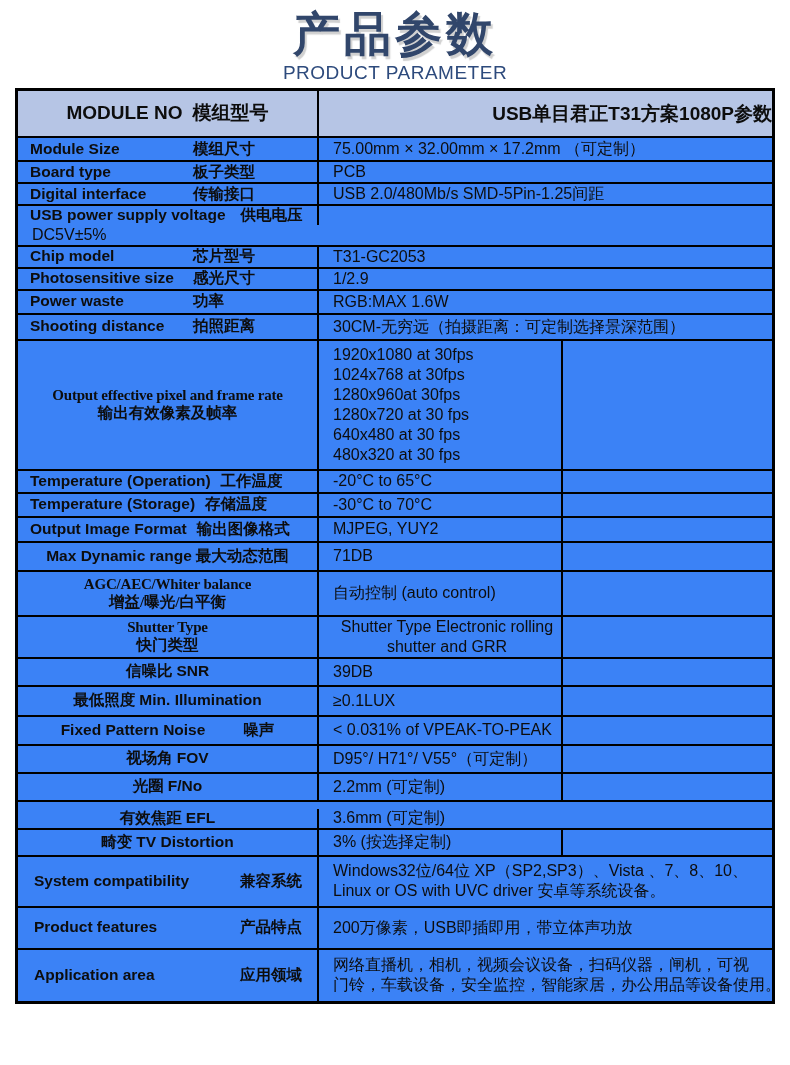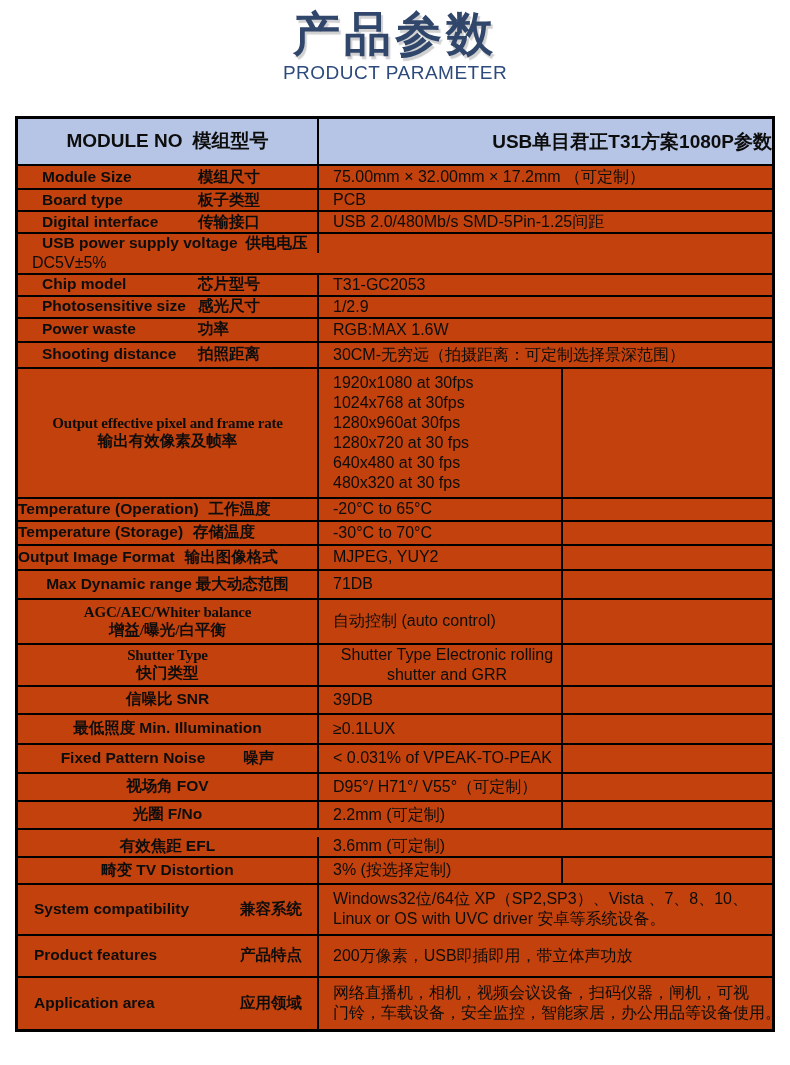--- a/index.html
+++ b/index.html
@@ -1,36 +1,36 @@
 <!DOCTYPE html>
 <html style="--title-color: #31466b; --subtitle-color: #2d4a7c; --header-bg: #b6c5e5; --border-color: #000000;"><head>
 <meta charset="utf-8">
 <style>
   * { margin: 0; padding: 0; box-sizing: border-box; }
   html, body { width: 790px; background: #ffffff; font-family: "Liberation Sans", "DejaVu Sans", sans-serif; }
   body { height: 1065px; overflow: hidden; color: #0d0d0d; }
 
   
-  .title-block { text-align: center; padding-top: 6px; height: 116px; }
+  .title-block { text-align: center; padding-top: 6px; height: 76px; }
   .title-zh {
     font-size: 47px; font-weight: bold; letter-spacing: 4px;
     color: var(--title-color, #31466b);
     text-shadow: 2px 3px 1px rgba(150,150,150,0.45);
     line-height: 1.18;
   }
   .title-en {
     font-size: 19px; font-weight: normal; letter-spacing: 0.5px;
     color: var(--subtitle-color, #2d4a7c); margin-top: 1px;
   }
 
   
   .spec-table {
-    margin: 0 auto; width: 760px;
+    margin: 12px auto; width: 760px;
     border: 3px solid var(--border-color, #000);
-    background: #c2410c;
+    background: #3b82f6;
   }
   .tr { display: flex; border-top: 2px solid var(--border-color, #000); align-items: stretch; }
   .tr.thead { border-top: none; background: var(--header-bg, #b6c5e5); min-height: 45px; }
 
   .td { display: flex; }
   .td.label {
     width: 301px; flex: none;
     border-right: 2px solid var(--border-color, #000);
     align-items: center;
     font-weight: bold; font-size: 15.5px;
@@ -40,23 +40,23 @@
     flex: 1; flex-direction: column; justify-content: center;
     padding-left: 14px; font-size: 16px; line-height: 1.25;
   }
   .td.third { width: 211px; flex: none; border-left: 2px solid var(--border-color, #000); }
 
   
   .thead .td.label { justify-content: center; gap: 10px; font-size: 19px; }
   .thead .td.value { font-size: 19px; font-weight: bold; text-align: right; }
 
   
-  .lab-tabA { padding-left: 24px; gap: 8px; }
+  .lab-tabA { padding-left: 12px; gap: 15px; }
   .lab-tabA .p1 { min-width: 148px; }
-  .lab-tabB { gap: 10px; }
+  .lab-tabB { padding-left: 12px; gap: 10px; }
   .lab-tabD { padding-left: 16px; gap: 10px; }
   .lab-tabD .p1 { min-width: 196px; }
   .lab-center { justify-content: center; gap: 4px; }
   .lab-centerwide { justify-content: center; gap: 38px; }
   .lab-center2 { flex-direction: column; justify-content: center; align-items: center; text-align: center; font-family: Liberation Serif, serif; }
   .lab-center2 .p1 { white-space: nowrap; font-size: 15px; letter-spacing: -0.2px; }
 
   .p1, .p2 { white-space: nowrap; }
 
   

